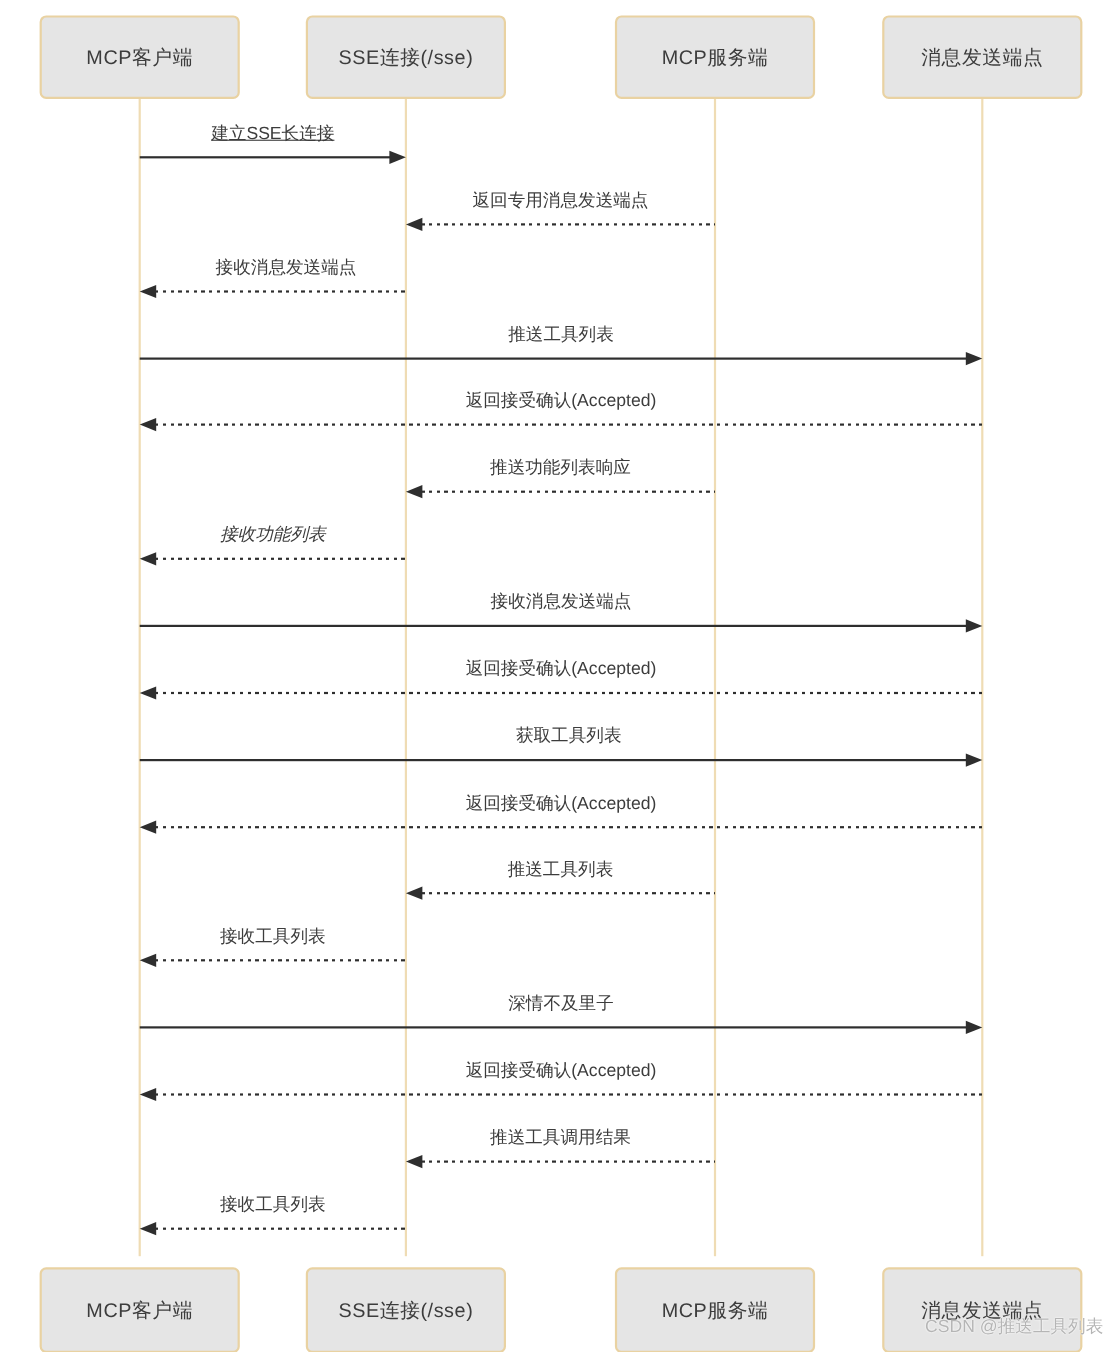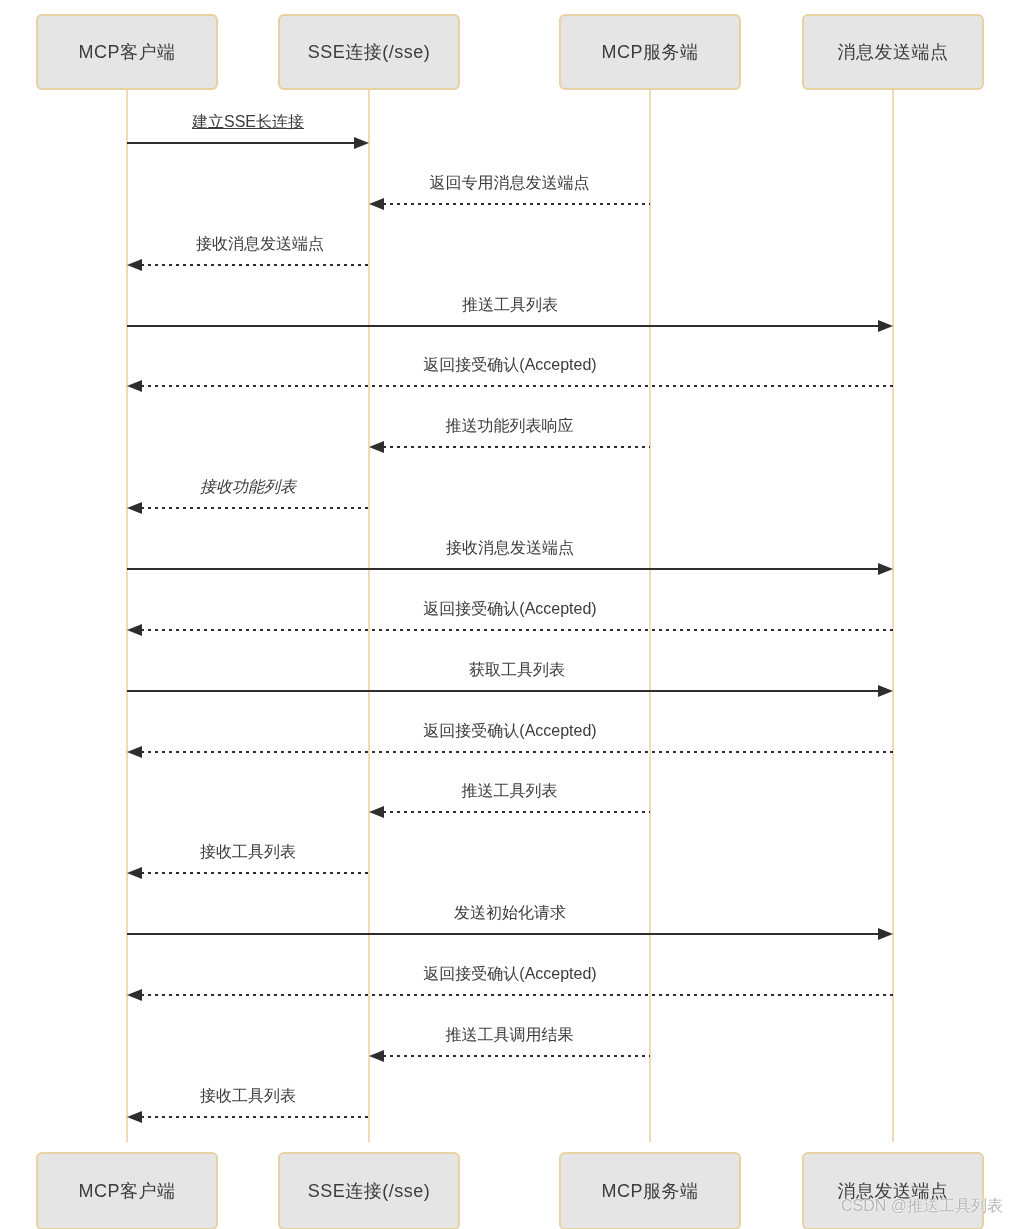--- a/index.html
+++ b/index.html
@@ -131,21 +131,21 @@
       <div class="arrowhead right" style="top: 685px; left: 878px;"></div>
       <div class="msg-label" style="left: 510px; top: 721px;">返回接受确认(Accepted)</div>
       <div class="msg-line dashed" style="top: 751px; left: 141px; width: 752px;"></div>
       <div class="arrowhead left" style="top: 746px; left: 127px;"></div>
       <div class="msg-label" style="left: 509.5px; top: 781px;">推送工具列表</div>
       <div class="msg-line dashed" style="top: 811px; left: 383px; width: 267px;"></div>
       <div class="arrowhead left" style="top: 806px; left: 369px;"></div>
       <div class="msg-label" style="left: 248px; top: 842px;">接收工具列表</div>
       <div class="msg-line dashed" style="top: 872px; left: 141px; width: 228px;"></div>
       <div class="arrowhead left" style="top: 867px; left: 127px;"></div>
-      <div class="msg-label" style="left: 510px; top: 903px;">发送初始化请求</div>
+      <div class="msg-label" style="left: 510px; top: 903px;">深情不及里子</div>
       <div class="msg-line solid" style="top: 933px; left: 127px; width: 752px;"></div>
       <div class="arrowhead right" style="top: 928px; left: 878px;"></div>
       <div class="msg-label" style="left: 510px; top: 964px;">返回接受确认(Accepted)</div>
       <div class="msg-line dashed" style="top: 994px; left: 141px; width: 752px;"></div>
       <div class="arrowhead left" style="top: 989px; left: 127px;"></div>
       <div class="msg-label" style="left: 509.5px; top: 1025px;">推送工具调用结果</div>
       <div class="msg-line dashed" style="top: 1055px; left: 383px; width: 267px;"></div>
       <div class="arrowhead left" style="top: 1050px; left: 369px;"></div>
       <div class="msg-label" style="left: 248px; top: 1086px;">接收工具列表</div>
       <div class="msg-line dashed" style="top: 1116px; left: 141px; width: 228px;"></div>

